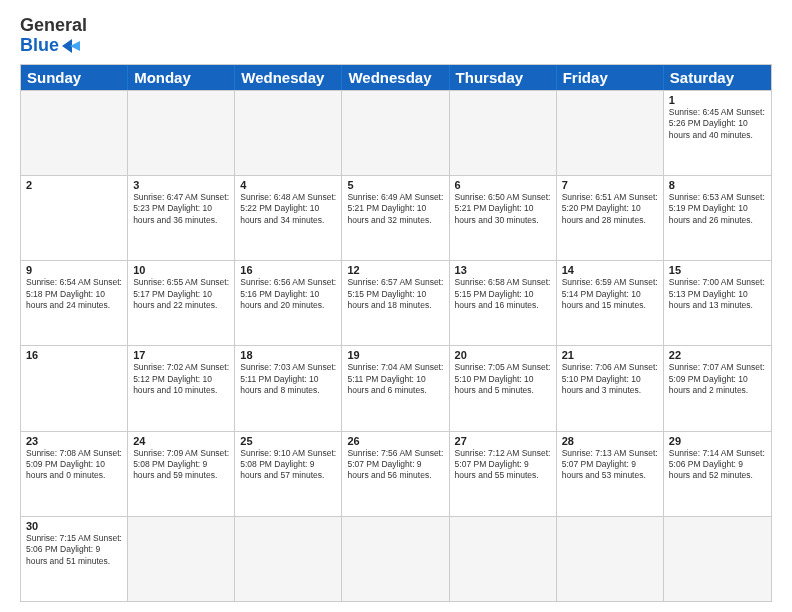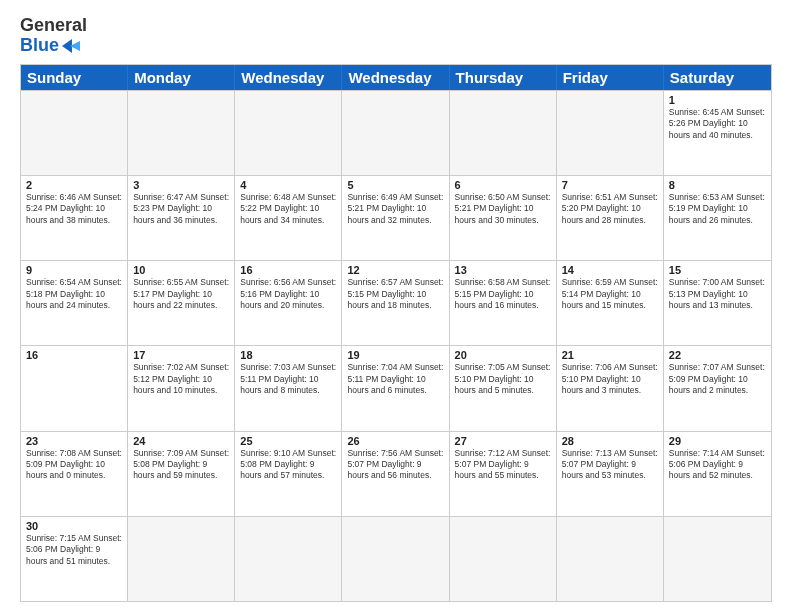--- a/index.html
+++ b/index.html
@@ -141,24 +141,20 @@
             <span class="day-num">1</span>
             <div class="day-info">Sunrise: 6:45 AM
 Sunset: 5:26 PM
 Daylight: 10 hours
 and 40 minutes.</div>
           </div>
         </div>
         <div class="cal-row">
           <div class="cal-cell">
             <span class="day-num">2</span>
-            <div class="day-info">Sunrise: 6:46 AM
-Sunset: 5:24 PM
-Daylight: 10 hours
-and 38 minutes.</div>
           </div>
           <div class="cal-cell">
             <span class="day-num">3</span>
             <div class="day-info">Sunrise: 6:47 AM
 Sunset: 5:23 PM
 Daylight: 10 hours
 and 36 minutes.</div>
           </div>
           <div class="cal-cell">
             <span class="day-num">4</span>

